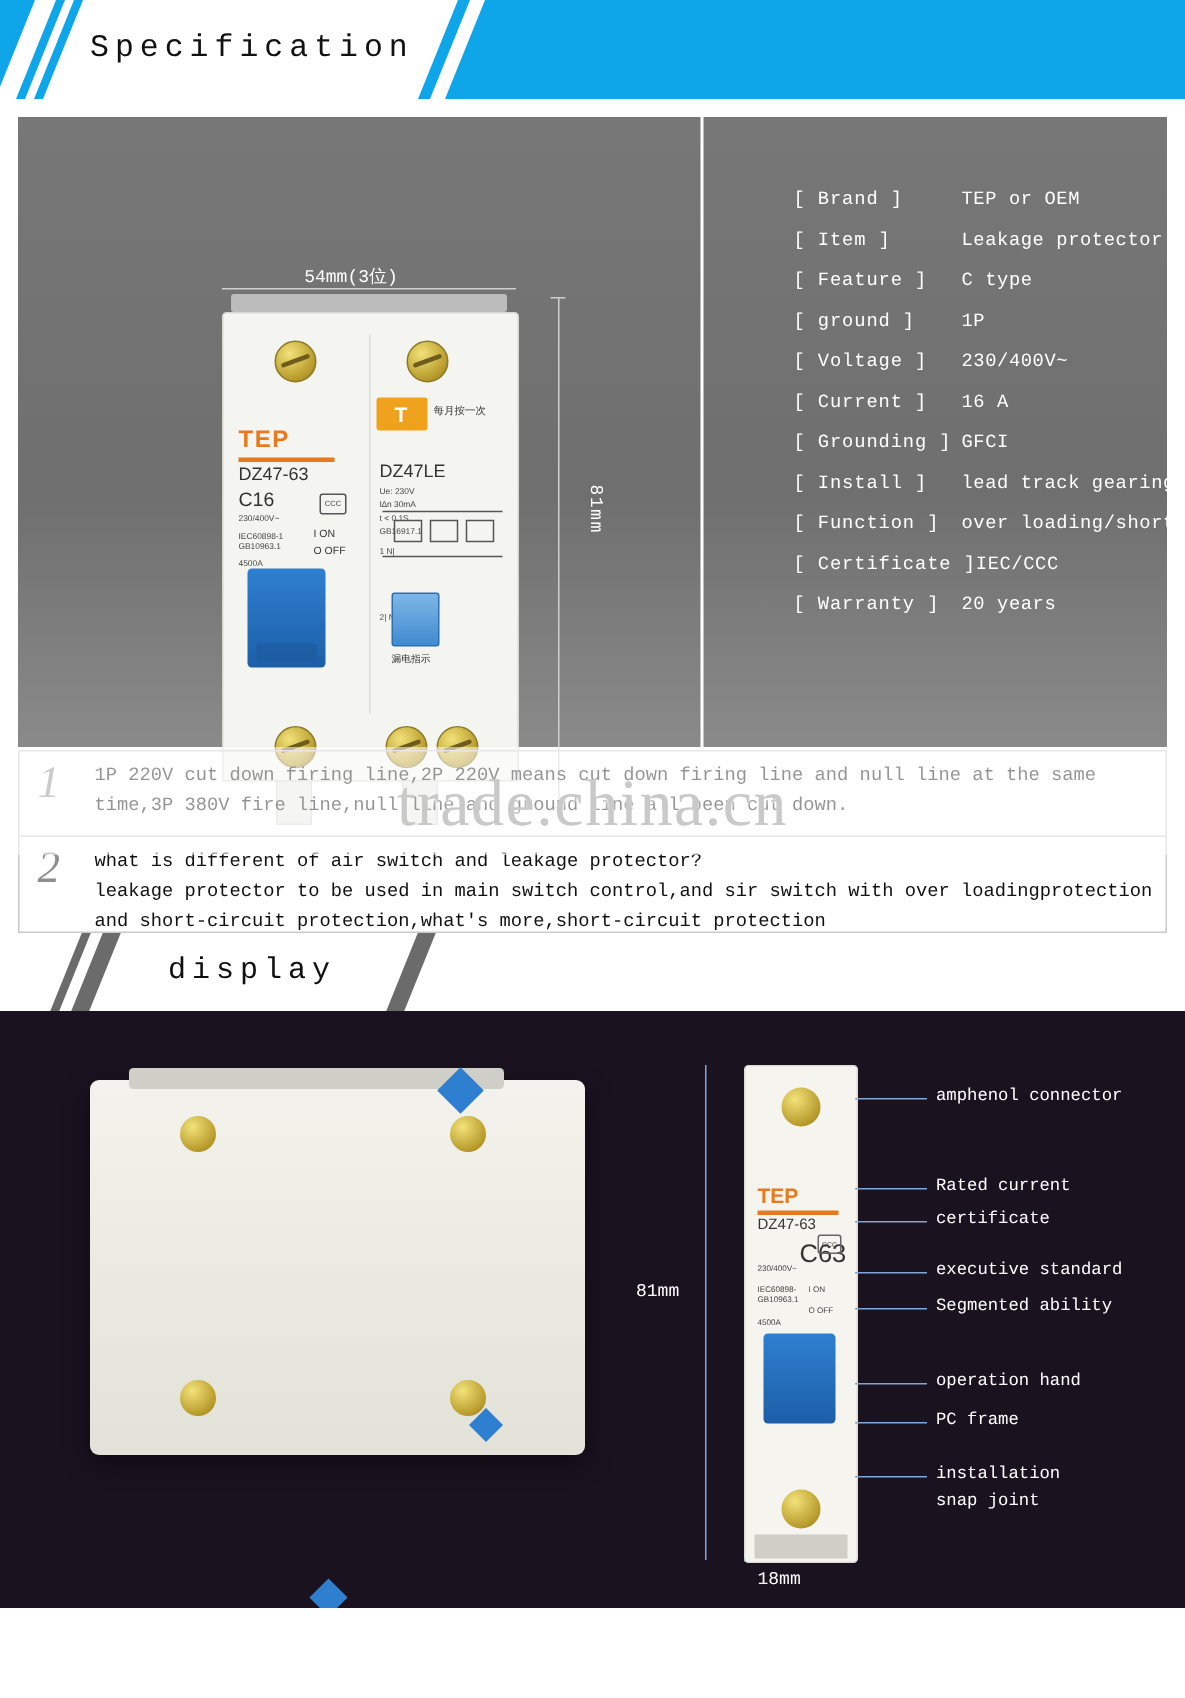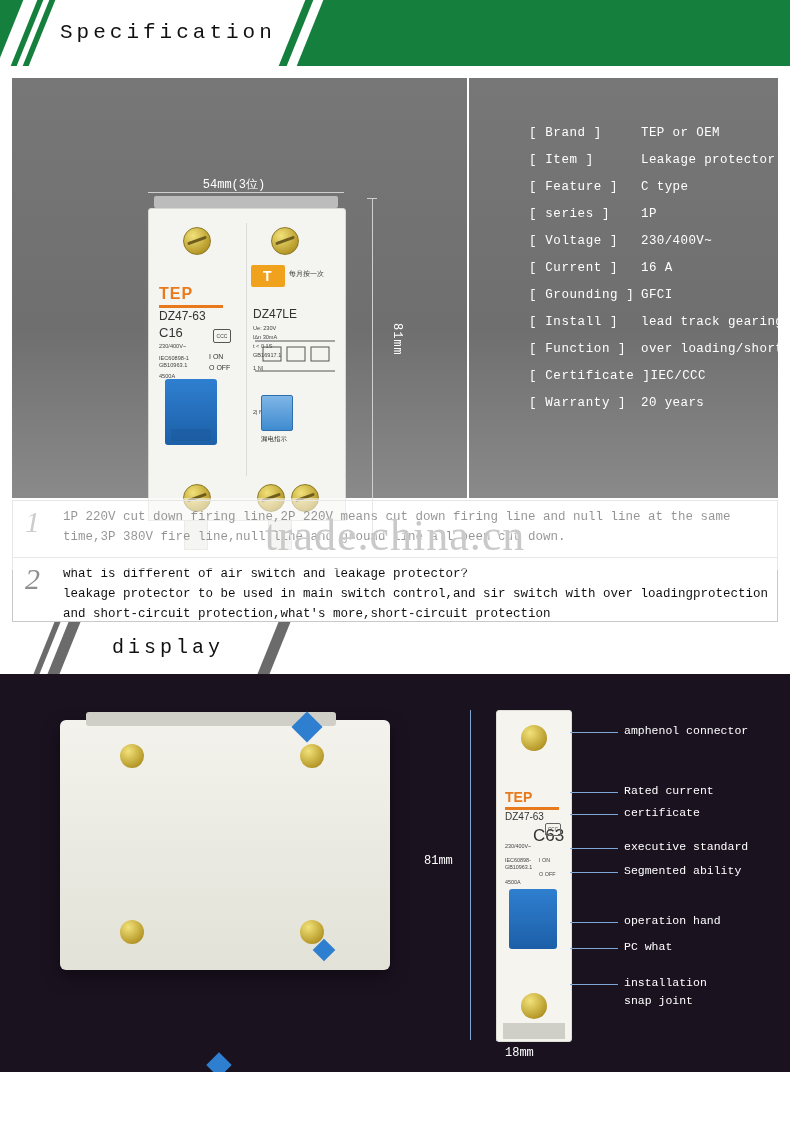--- a/index.html
+++ b/index.html
@@ -8,21 +8,21 @@
     background:#ffffff;
     font-family:"Liberation Sans", sans-serif;
     overflow:hidden;
     position:relative;
   }
   .page{position:relative;width:790px;height:1132px;}
 
   
   .sec-banner{
     position:relative;height:66px;
-    background:#15803d;
+    background:#0ea5e9;
     overflow:hidden;
   }
   .sec-banner .stripe{
     position:absolute;top:0;height:66px;width:14px;
     background:#ffffff;transform:skewX(-22deg);
   }
   .sec-banner .whitebox{
     position:absolute;top:0;left:42px;height:66px;width:250px;
     background:#ffffff;transform:skewX(-22deg);
   }
@@ -242,21 +242,21 @@
         </div>
       </div>
 
       <div class="spec-divider"></div>
 
       <div class="spec-right">
         <ul class="spec-list">
           <li><span class="k">[ Brand ]</span><span class="v">TEP or OEM</span></li>
           <li><span class="k">[ Item ]</span><span class="v">Leakage protector</span></li>
           <li><span class="k">[ Feature ]</span><span class="v">C type</span></li>
-          <li><span class="k">[ series ]</span><span class="v">1P</span></li>
+          <li><span class="k">[ ground ]</span><span class="v">1P</span></li>
           <li><span class="k">[ Voltage ]</span><span class="v">230/400V~</span></li>
           <li><span class="k">[ Current ]</span><span class="v">16 A</span></li>
           <li><span class="k">[ Grounding ]</span><span class="v">GFCI</span></li>
           <li><span class="k">[ Install ]</span><span class="v">lead track gearing</span></li>
           <li><span class="k">[ Function ]</span><span class="v">over loading/short-circuit</span></li>
           <li><span class="k">[ Certificate ]</span><span class="v">IEC/CCC</span></li>
           <li><span class="k">[ Warranty ]</span><span class="v">20 years</span></li>
         </ul>
       </div>
     </div>
@@ -334,20 +334,20 @@
     <div class="cline" style="left:570px;top:174px;width:48px;"></div>
     <div class="callout" style="left:624px;top:166px;">executive standard</div>
 
     <div class="cline" style="left:570px;top:198px;width:48px;"></div>
     <div class="callout" style="left:624px;top:190px;text-align:right;">Segmented ability</div>
 
     <div class="cline" style="left:570px;top:248px;width:48px;"></div>
     <div class="callout" style="left:624px;top:240px;">operation hand</div>
 
     <div class="cline" style="left:570px;top:274px;width:48px;"></div>
-    <div class="callout" style="left:624px;top:266px;">PC what</div>
+    <div class="callout" style="left:624px;top:266px;">PC frame</div>
 
     <div class="cline" style="left:570px;top:310px;width:48px;"></div>
     <div class="callout" style="left:624px;top:302px;">installation</div>
     <div class="callout" style="left:624px;top:320px;">snap joint</div>
   </div>
 
 </div>
 
 </body></html>

